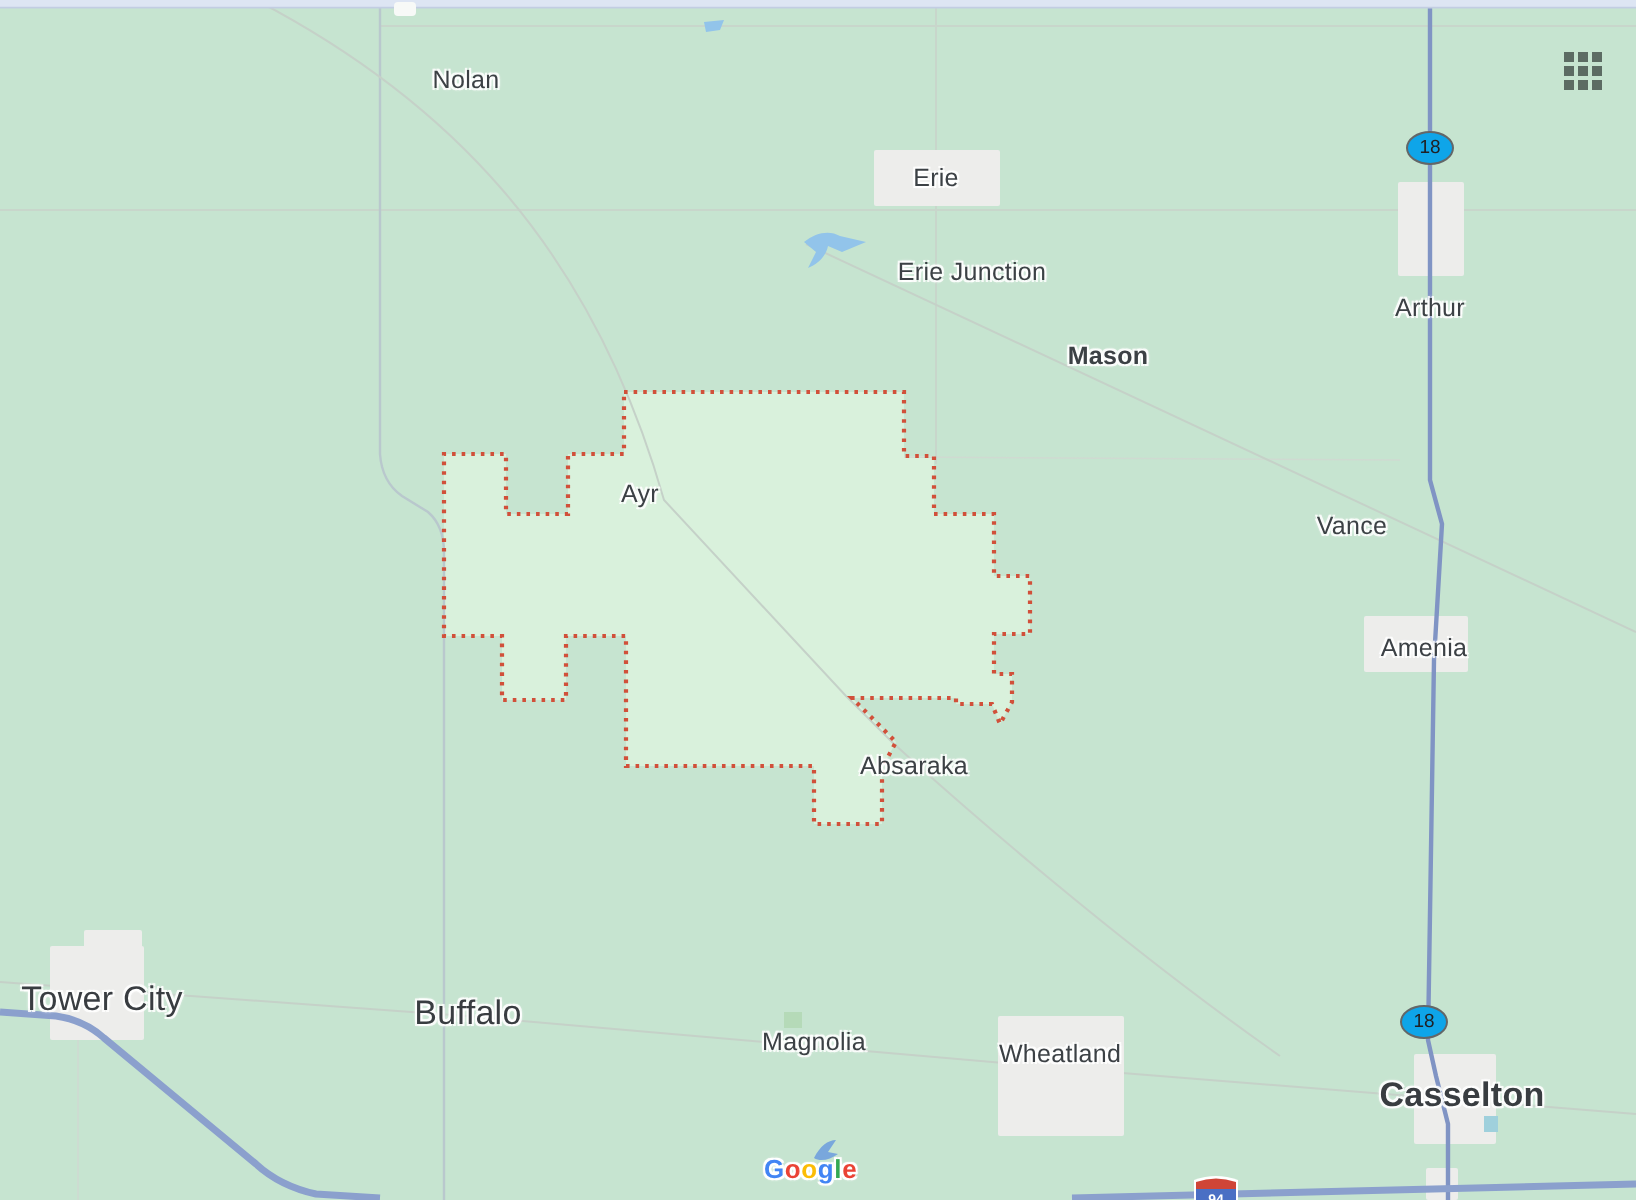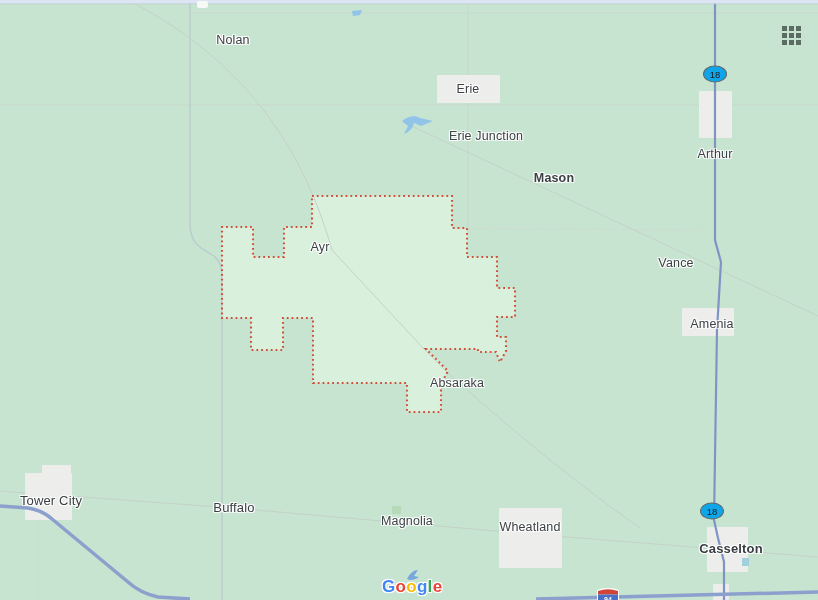--- a/index.html
+++ b/index.html
@@ -9,35 +9,35 @@
     font-family:"Liberation Sans","DejaVu Sans",sans-serif;
   }
   .map-svg{position:absolute;left:0;top:0;}
   .map-label{
     position:absolute;transform:translate(-50%,-50%);
     font-size:12.5px;color:#3c4145;letter-spacing:.15px;white-space:nowrap;
     text-shadow:0 0 2px #fff,0 0 2px #fff,1px 1px 0 rgba(255,255,255,.85),
                 -1px -1px 0 rgba(255,255,255,.85),1px -1px 0 rgba(255,255,255,.85),
                 -1px 1px 0 rgba(255,255,255,.85);
   }
-  .map-label.town{font-size:13px;color:#393d41;}
+  .map-label.town{font-size:17px;color:#393d41;}
   .shield{
     position:absolute;transform:translate(-50%,-50%);
     width:24px;height:17px;background:#0ea5e9;border:1.5px solid #636768;
     border-radius:50%;display:flex;align-items:center;justify-content:center;
     font-size:9.5px;color:#202124;box-sizing:border-box;
   }
   .apps-grid{
     position:absolute;left:782px;top:26px;width:19px;height:19px;cursor:pointer;
     display:grid;grid-template-columns:repeat(3,4.5px);grid-template-rows:repeat(3,4.5px);
     gap:2.5px;
   }
   .apps-grid span{background:#5c6b63;display:block;}
   .glogo{
-    position:absolute;left:382px;top:577px;font-size:17px;font-weight:700;
+    position:absolute;left:382px;top:577px;font-size:13px;font-weight:700;
     letter-spacing:.3px;
     text-shadow:0 0 2px #fff,0 0 2px #fff,1px 1px 0 #fff,-1px -1px 0 #fff,
                 1px -1px 0 #fff,-1px 1px 0 #fff;
     user-select:none;cursor:pointer;
   }
   .gl-0{color:#4285F4}.gl-1{color:#EA4335}.gl-2{color:#FBBC05}
   .gl-3{color:#4285F4}.gl-4{color:#34A853}.gl-5{color:#EA4335}
 </style>
 </head>
 <body>

